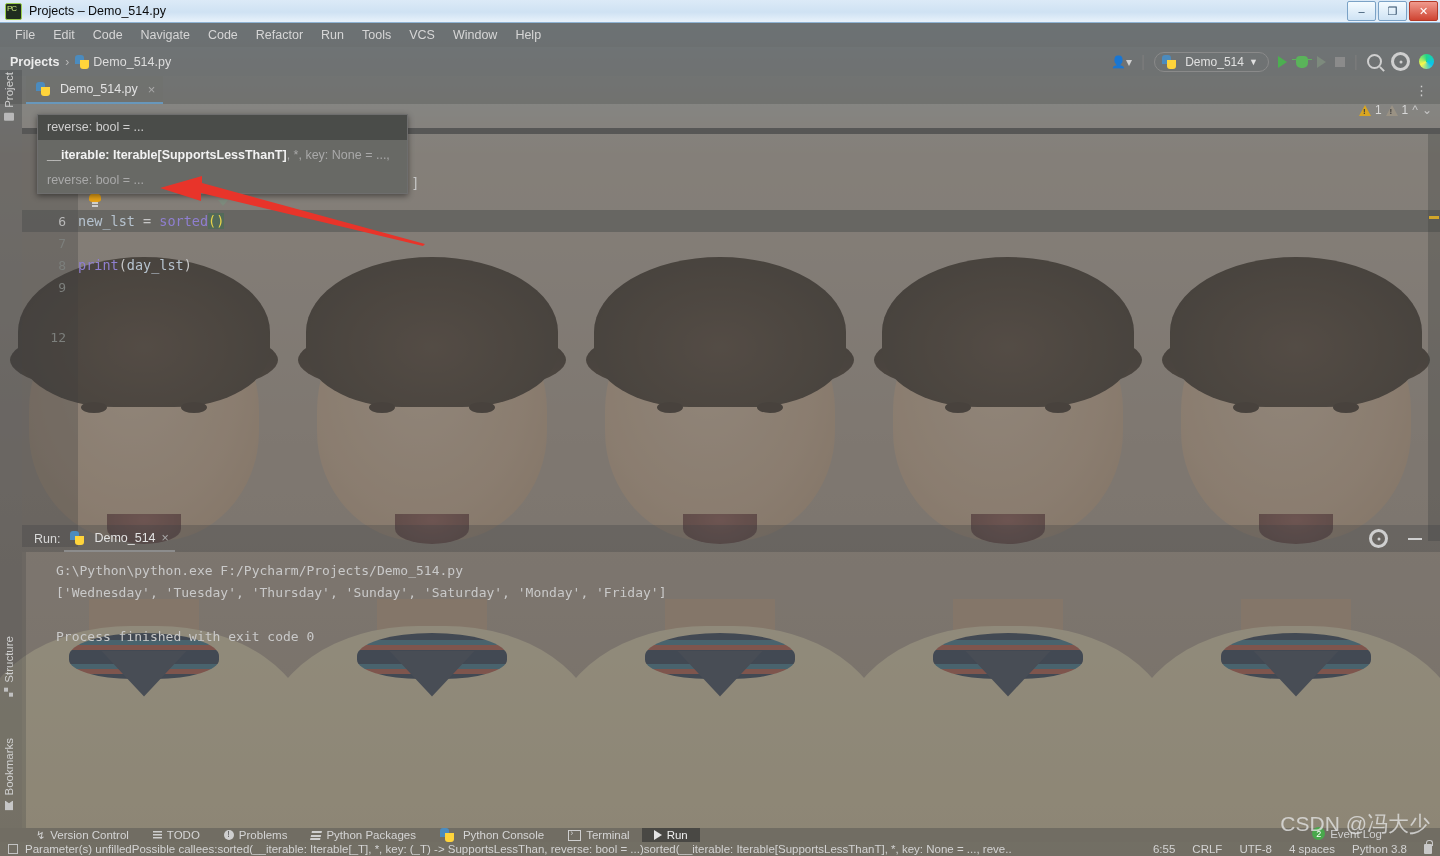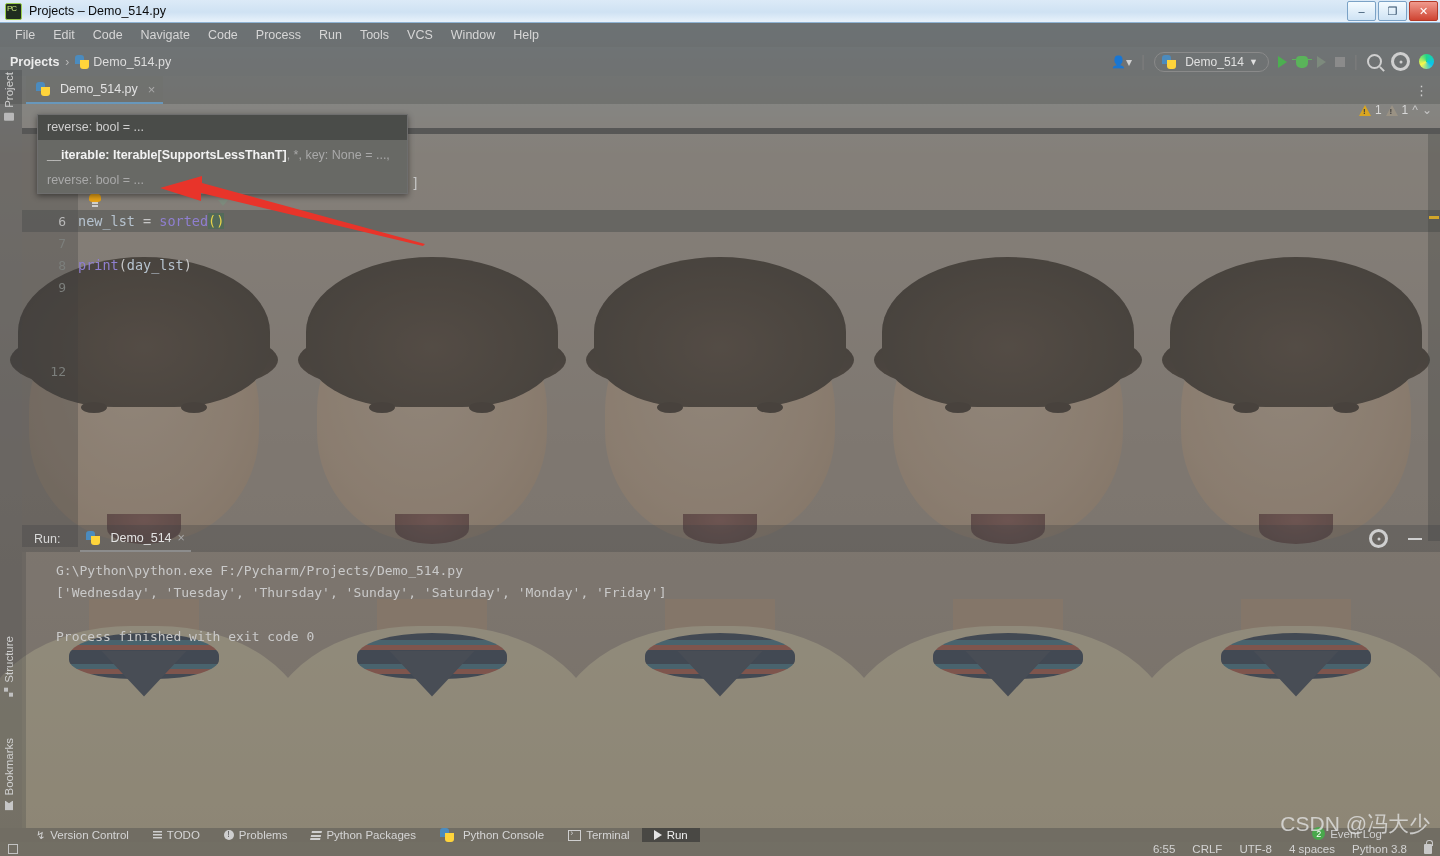--- a/index.html
+++ b/index.html
@@ -155,21 +155,21 @@
      border-left:5px solid transparent;border-right:5px solid transparent;
      border-top:6px solid #7c8a7c;z-index:5;}
 
   
   .rgut{position:absolute;right:0;top:134px;width:12px;bottom:315px;
      background:rgba(66,68,66,0.35);}
   .rmark{position:absolute;right:1px;width:10px;height:3px;background:#d2a62a;}
 
   
   .runpanel{position:absolute;left:22px;right:0;bottom:28px;height:303px;}
-  .runhdr{height:27px;display:flex;align-items:center;gap:20px;padding-left:12px;
+  .runhdr{height:27px;display:flex;align-items:center;gap:4px;padding-left:12px;
      background:rgba(60,63,65,0.30);position:relative;}
   .runhdr-label{font-size:12.5px;color:#d8d8d8;}
   .runtab{display:flex;align-items:center;gap:6px;height:25px;padding:0 6px;
      border-bottom:2px solid #8c8c8c;font-size:12.5px;color:#e3e3e3;}
   .runhdr-right{position:absolute;right:18px;top:0;height:27px;display:flex;
      align-items:center;gap:20px;}
   .minus{width:14px;height:2px;background:#cfcfcf;}
   .console{position:absolute;left:12px;right:0;top:27px;bottom:0;padding:8px 0 0 22px;
      font-family:"DejaVu Sans Mono","Liberation Mono",monospace;font-size:13px;
      color:#c9c9c9;line-height:22px;white-space:pre;}
@@ -343,21 +343,21 @@
         <div class="winbtn close">✕</div>
       </div>
     </div>
 
     <div class="menubar">
       <div class="menuitem">File</div>
       <div class="menuitem">Edit</div>
       <div class="menuitem">Code</div>
       <div class="menuitem">Navigate</div>
       <div class="menuitem">Code</div>
-      <div class="menuitem">Process</div>
+      <div class="menuitem">Refactor</div>
       <div class="menuitem">Run</div>
       <div class="menuitem">Tools</div>
       <div class="menuitem">VCS</div>
       <div class="menuitem">Window</div>
       <div class="menuitem">Help</div>
     </div>
 
     <div class="crumbrow">
       <span class="crumb-b">Projects</span>
       <span class="crumb-sep">›</span>
@@ -421,21 +421,21 @@
         </div>
 
         <div class="cline" style="top:120px;">
           <span class="lnum">8</span>
           <span class="ctext"><span class="c-fn">print</span><span class="c-op">(</span><span class="c-var">day_lst</span><span class="c-op">)</span></span>
         </div>
 
         <div class="cline" style="top:142px;">
           <span class="lnum">9</span>
         </div>
-        <div class="cline" style="top:226px;">
+        <div class="cline" style="top:192px;">
           <span class="lnum">12</span>
         </div>
       </div>
     </div>
 
     <div class="bulb">
       <div class="b1"></div>
         <div class="b2"></div>
         <div class="b3"></div>
     </div>
@@ -511,20 +511,21 @@
       </div>
     </div>
 
     <div class="eventlog">
       <span class="badge">2</span>
       <span>Event Log</span>
     </div>
 
     <div class="statusbar">
       <span class="sb-box"></span>
+      <span class="sb-msg">Parameter(s) unfilledPossible callees:sorted(__iterable: Iterable[_T], *, key: (_T) -&gt; SupportsLessThan, reverse: bool = ...)sorted(__iterable: Iterable[SupportsLessThanT], *, key: None = ..., reve..</span>
       <span class="sb-right">
         <span>6:55</span>
         <span>CRLF</span>
         <span>UTF-8</span>
         <span>4 spaces</span>
         <span>Python 3.8</span>
         <span class="lock"></span>
       </span>
     </div>
 

